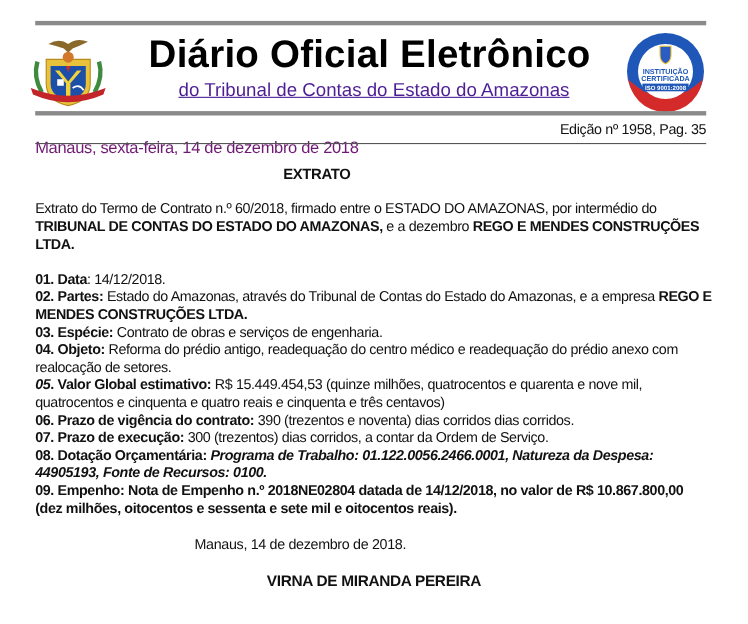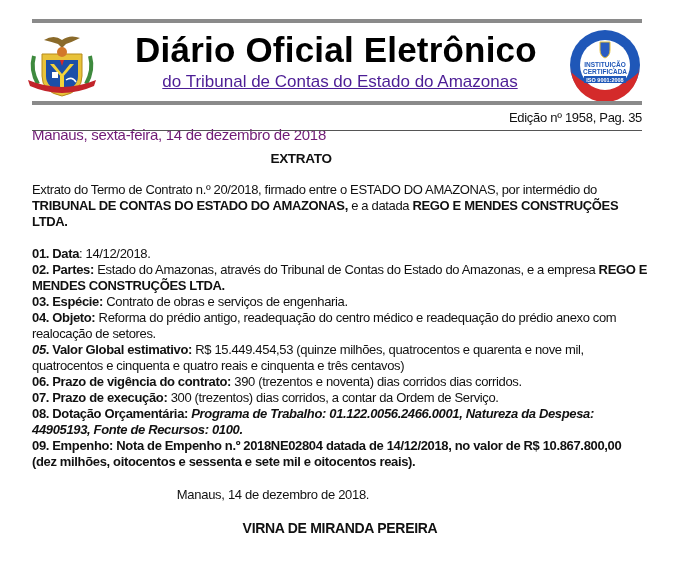--- a/index.html
+++ b/index.html
@@ -28,21 +28,21 @@
       position: absolute; left: 32px; top: 126px; font-size: 15px; color: #701a75;
       letter-spacing: -0.3px;
     }
     .edition {
       position: absolute; right: 38px; top: 110px; font-size: 13px; color: #111;
       letter-spacing: -0.3px;
     }
 
     .doc-heading {
       position: absolute; left: 0; top: 151px; width: 576px; text-align: center;
-      font-size: 13.5px; font-weight: bold; letter-spacing: -0.3px; margin-left: 13px;
+      font-size: 13.5px; font-weight: bold; letter-spacing: -0.3px;
     }
     .doc-body {
       position: absolute; left: 32px; top: 182px; width: 616px;
       font-size: 13px; line-height: 16px; letter-spacing: -0.35px;
     }
     .doc-body p { margin: 0; }
     .intro { margin-bottom: 16px !important; }
     .b { font-weight: bold; }
     .bi { font-weight: bold; font-style: italic; }
 
@@ -103,21 +103,21 @@
 
 <div class="bar bar-mid"></div>
 <div class="dateline">Manaus, sexta-feira, 14 de dezembro de 2018</div>
 <div class="edition">Edição nº 1958, Pag. 35</div>
 <div class="rule-bottom"></div>
 
 <div class="doc-heading">EXTRATO</div>
 
 <div class="doc-body">
   <p class="intro">
-    <span>Extrato do Termo de Contrato n.º 20/2018, firmado entre o ESTADO DO AMAZONAS, por intermédio do </span><span class="b">TRIBUNAL DE CONTAS DO ESTADO DO AMAZONAS,</span><span> e a datada </span><span class="b">REGO E MENDES CONSTRUÇÕES LTDA.</span>
+    <span>Extrato do Termo de Contrato n.º 60/2018, firmado entre o ESTADO DO AMAZONAS, por intermédio do </span><span class="b">TRIBUNAL DE CONTAS DO ESTADO DO AMAZONAS,</span><span> e a dezembro </span><span class="b">REGO E MENDES CONSTRUÇÕES LTDA.</span>
   </p>
   <p><span class="b">01. Data</span><span>: 14/12/2018.</span></p>
   <p><span class="b">02. Partes:</span><span> Estado do Amazonas, através do Tribunal de Contas do Estado do Amazonas, e a empresa </span><span class="b">REGO E MENDES CONSTRUÇÕES LTDA.</span></p>
   <p><span class="b">03. Espécie:</span><span> Contrato de obras e serviços de engenharia.</span></p>
   <p><span class="b">04. Objeto:</span><span> Reforma do prédio antigo, readequação do centro médico e readequação do prédio anexo com realocação de setores.</span></p>
   <p><span class="bi">05</span><span class="b">. Valor Global estimativo:</span><span> R$ 15.449.454,53 (quinze milhões, quatrocentos e quarenta e nove mil, quatrocentos e cinquenta e quatro reais e cinquenta e três centavos)</span></p>
   <p><span class="b">06. Prazo de vigência do contrato:</span><span> 390 (trezentos e noventa) dias corridos dias corridos.</span></p>
   <p><span class="b">07. Prazo de execução:</span><span> 300 (trezentos) dias corridos, a contar da Ordem de Serviço.</span></p>
   <p><span class="b">08. Dotação Orçamentária:</span><span class="bi"> Programa de Trabalho: 01.122.0056.2466.0001, Natureza da Despesa: 44905193, Fonte de Recursos: 0100.</span></p>
   <p><span class="b">09. Empenho:</span><span class="b"> Nota de Empenho n.º 2018NE02804 datada de 14/12/2018, no valor de R$ 10.867.800,00 (dez milhões, oitocentos e sessenta e sete mil e oitocentos reais).</span></p>

